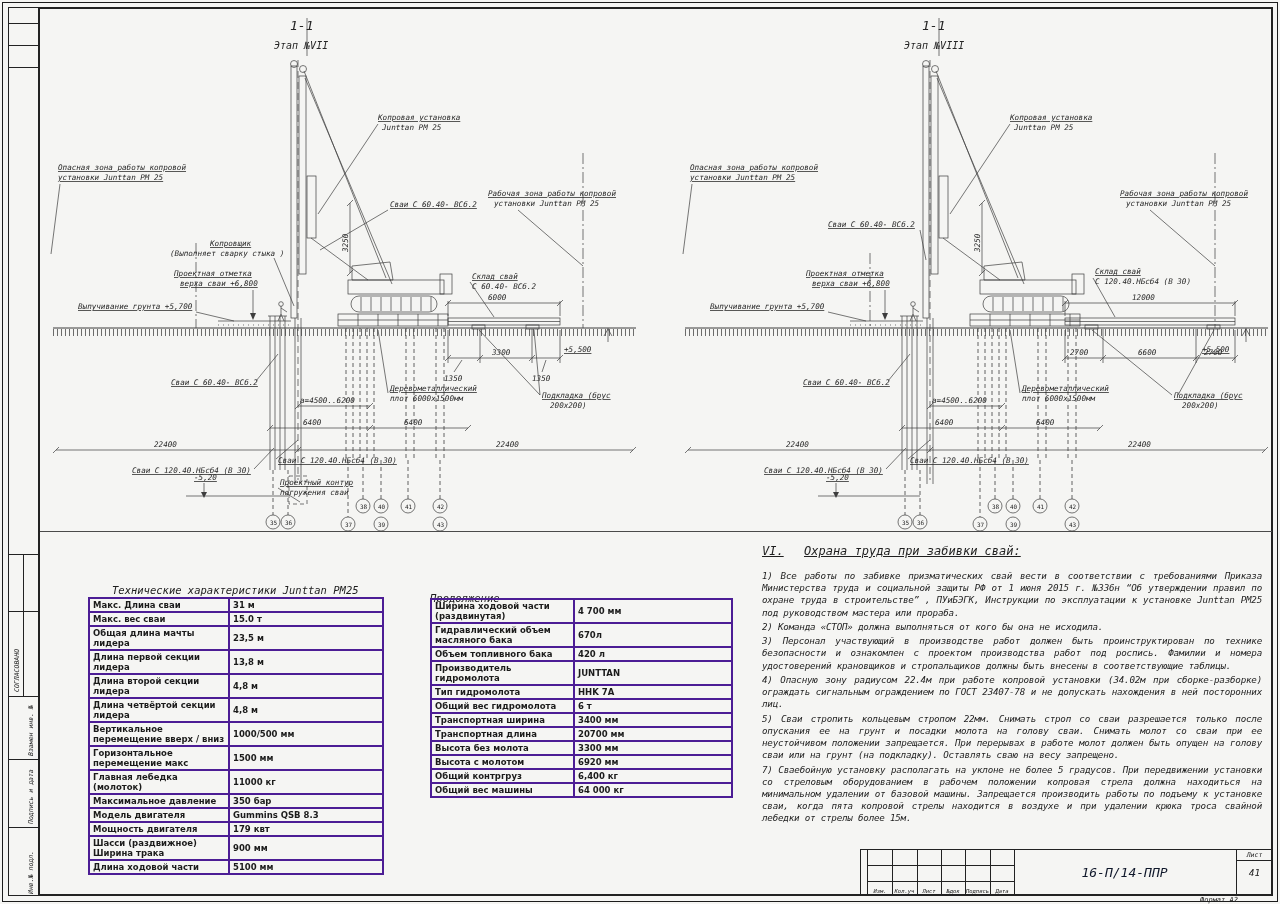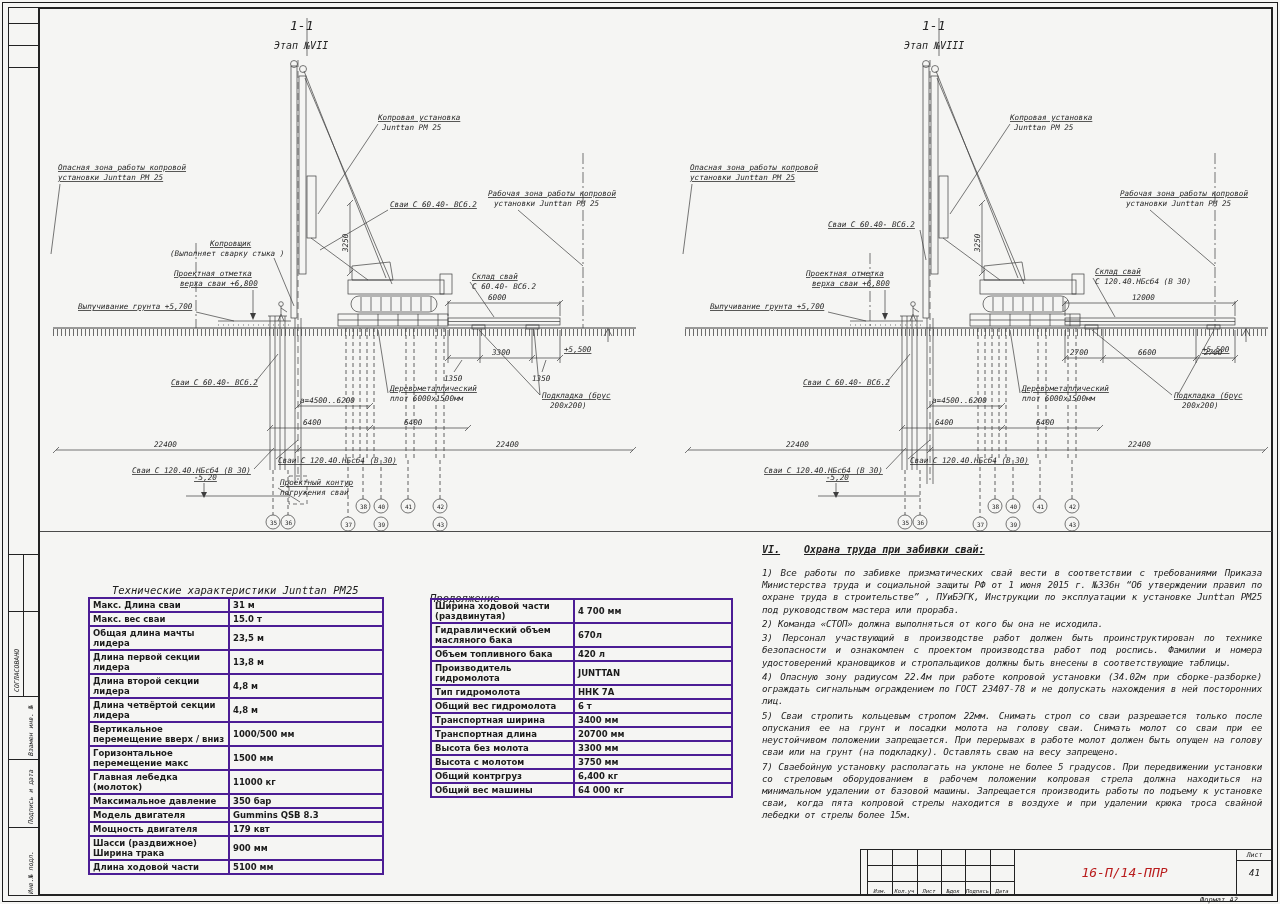--- a/index.html
+++ b/index.html
@@ -28,31 +28,31 @@
   .tbl-title{position:absolute;font:italic 10.5px "DejaVu Sans Mono",monospace;color:#1d1d1d;}
   table.spec{border-collapse:collapse;background:transparent;}
   table.spec th,table.spec td{border:2px solid #4c1d95;font:bold 8.5px "DejaVu Sans",sans-serif;
         color:#1b1b1b;padding:1px 3px;text-align:left;vertical-align:middle;line-height:1.18;}
   .tech-tbl{position:absolute;left:88px;top:597px;width:296px;}
   .tech-tbl th{width:132px;}
   .cont-tbl{position:absolute;left:430px;top:598px;width:303px;}
   .cont-tbl th{width:135px;}
   .safety{position:absolute;left:762px;top:544px;width:500px;
           font:italic 9.2px "DejaVu Sans Mono",monospace;color:#1e1e1e;}
-  .safety .head{font-weight:bold;font-size:10px;margin-bottom:12px;}
+  .safety .head{font-weight:normal;font-size:12px;margin-bottom:12px;}
   .safety .head .num{display:inline-block;width:42px;text-decoration:underline;}
   .safety .head .ttl{text-decoration:underline;}
   .safety p{margin:0 0 2px 0;text-align:justify;line-height:1.33;letter-spacing:-.2px;}
   .titleblock{position:absolute;left:860px;top:849px;width:413px;height:47px;border:1.5px solid #222;box-sizing:border-box;}
   .tb-grid{position:absolute;left:6px;top:0;width:146px;height:100%;border-left:1px solid #222;border-right:1px solid #222;}
   .tb-grid .c{position:absolute;top:0;bottom:0;width:1px;background:#222;}
   .tb-grid .r{position:absolute;left:0;right:0;height:1px;background:#222;}
   .tb-grid .lab{position:absolute;bottom:1px;font:italic 5.5px "DejaVu Sans Mono",monospace;text-align:center;color:#222;}
   .tb-doc{position:absolute;left:152px;right:36px;top:0;bottom:0;display:flex;align-items:center;justify-content:center;
-          font:italic 13px "DejaVu Sans Mono",monospace;color:#b91c1c;}
+          font:italic 13px "DejaVu Sans Mono",monospace;color:#0f172a;}
   .tb-sheet{position:absolute;right:0;top:0;bottom:0;width:35px;border-left:1px solid #222;}
   .tb-sheet .l1{display:block;text-align:center;font:italic 6.5px "DejaVu Sans Mono",monospace;border-bottom:1px solid #222;padding:1px 0;}
   .tb-sheet .l2{display:block;text-align:center;font:italic 9.5px "DejaVu Sans Mono",monospace;padding-top:6px;}
   .fmt{position:absolute;left:1200px;top:895.5px;font:italic 7px "DejaVu Sans Mono",monospace;color:#222;}
 </style>
 </head>
 <body>
 
 <div class="sheet">
   <div class="outer-frame"></div>
@@ -460,21 +460,21 @@
           <td>20700 мм</td>
         </tr>
 
         <tr>
           <th>Высота без молота</th>
           <td>3300 мм</td>
         </tr>
 
         <tr>
           <th>Высота с молотом</th>
-          <td>3750 мм</td>
+          <td>6920 мм</td>
         </tr>
 
         <tr>
           <th>Общий контргруз</th>
           <td>6,400 кг</td>
         </tr>
 
         <tr>
           <th>Общий вес машины</th>
           <td>64 000 кг</td>

